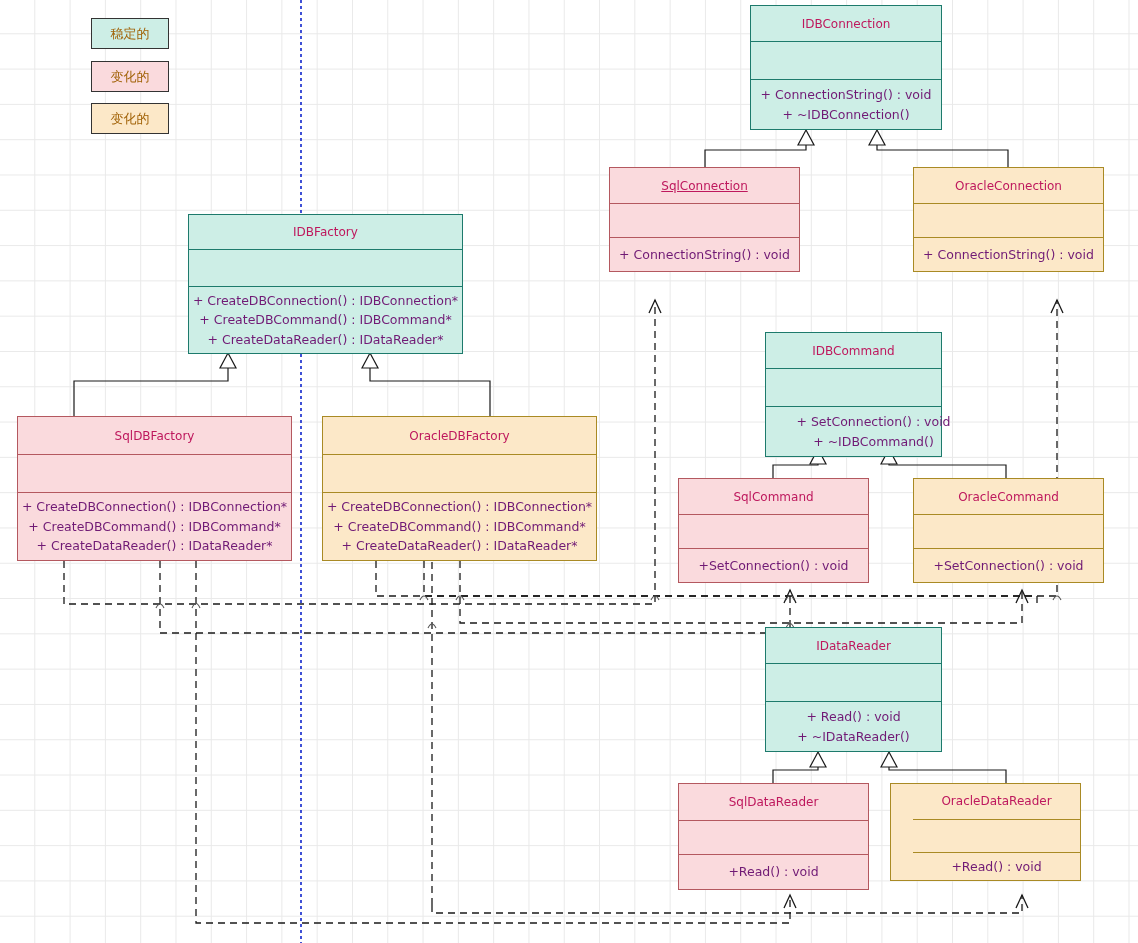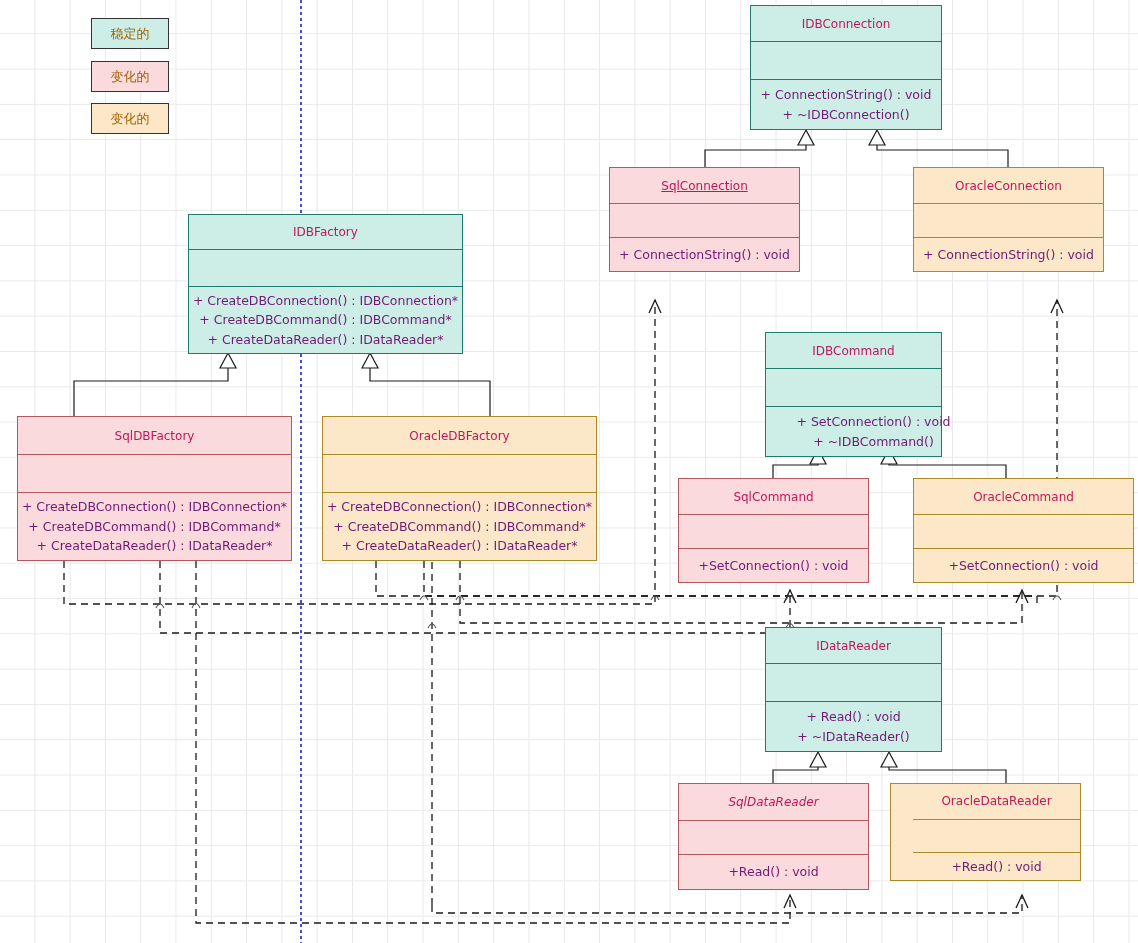--- a/index.html
+++ b/index.html
@@ -245,39 +245,39 @@
   </div>
 
   <div class="uml pink" style="left:678px;top:478px;width:191px;height:105px;">
     <div class="hdr" style="height:35px;">SqlCommand</div>
     <div class="attrs" style="height:34px;"></div>
     <div class="ops" style="flex:1;">
       <div>+SetConnection() : void</div>
     </div>
   </div>
 
-  <div class="uml orange" style="left:913px;top:478px;width:221px;height:105px;">
+  <div class="uml orange" style="left:913px;top:478px;width:191px;height:105px;">
     <div class="hdr" style="height:35px;">OracleCommand</div>
     <div class="attrs" style="height:34px;"></div>
     <div class="ops" style="flex:1;">
       <div>+SetConnection() : void</div>
     </div>
   </div>
 
   <div class="uml stable" style="left:765px;top:627px;width:177px;height:125px;">
     <div class="hdr" style="height:35px;">IDataReader</div>
     <div class="attrs" style="height:38px;"></div>
     <div class="ops" style="flex:1;">
       <div>+ Read() : void</div>
       <div>+ ~IDataReader()</div>
     </div>
   </div>
 
   <div class="uml pink" style="left:678px;top:783px;width:191px;height:107px;">
-    <div class="hdr" style="height:36px;font-style:italic;">SqlDataReader</div>
+    <div class="hdr" style="height:36px;">SqlDataReader</div>
     <div class="attrs" style="height:34px;"></div>
     <div class="ops" style="flex:1;">
       <div>+Read() : void</div>
     </div>
   </div>
 
   <div class="uml orange" style="left:890px;top:783px;width:191px;height:98px;padding-left:22px;">
     <div class="hdr" style="height:36px;">OracleDataReader</div>
     <div class="attrs" style="height:34px;"></div>
     <div class="ops" style="flex:1;">

